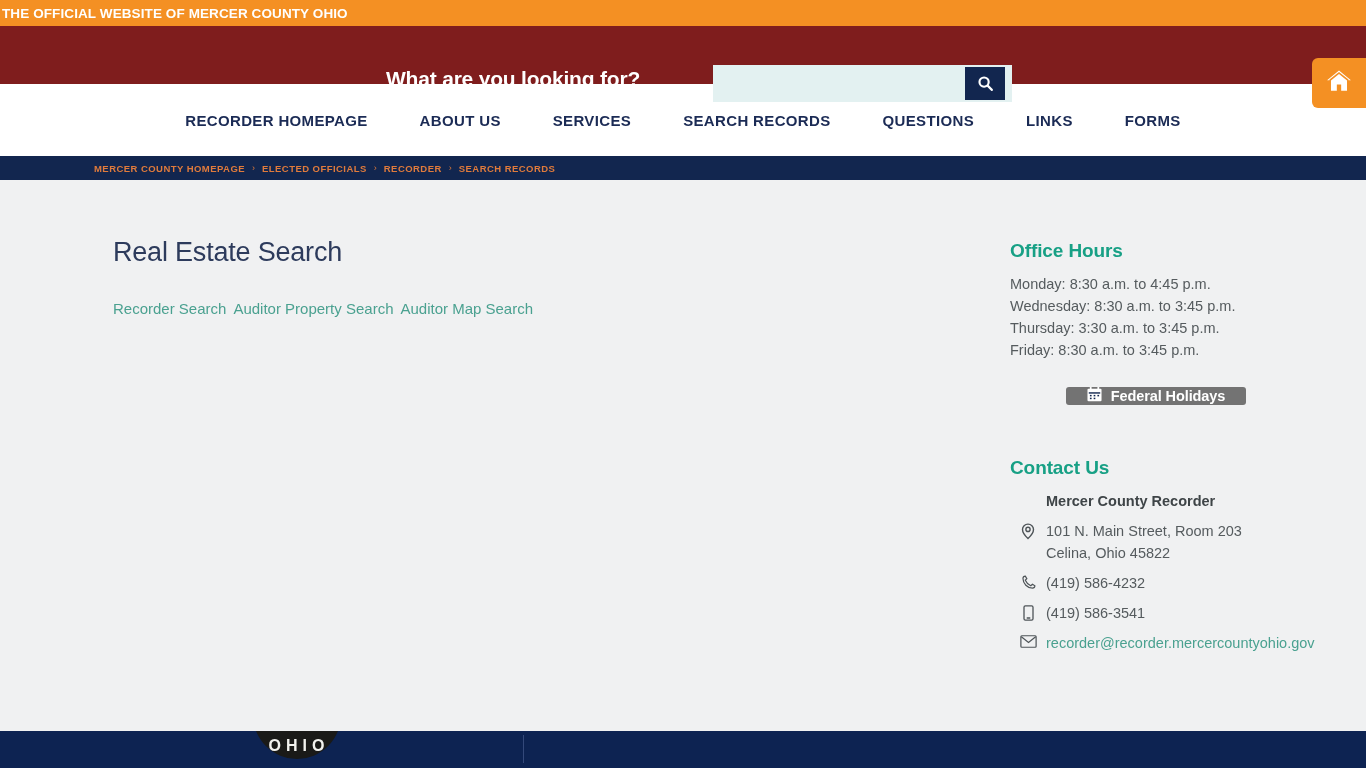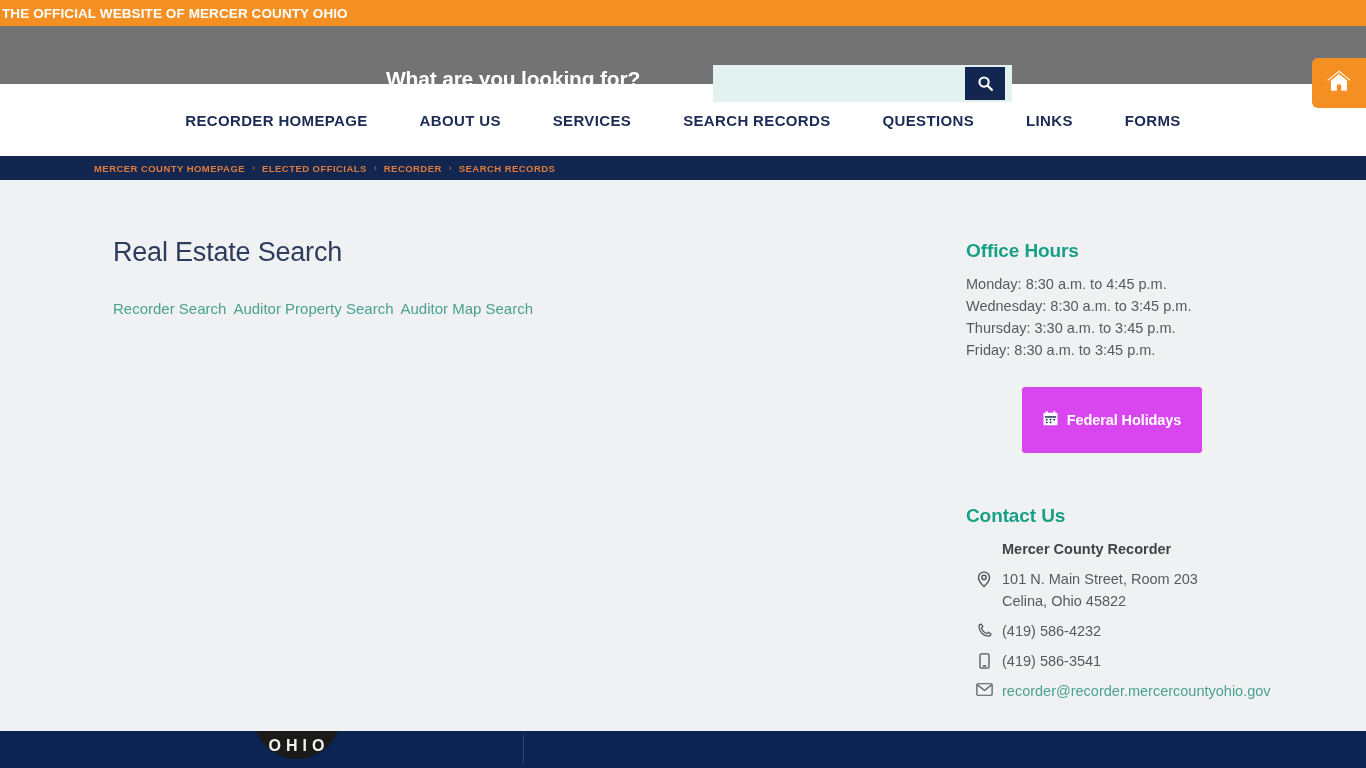--- a/index.html
+++ b/index.html
@@ -23,21 +23,21 @@
     color: #ffffff;
     font-size: 13.5px;
     font-weight: bold;
     letter-spacing: 0.1px;
     white-space: nowrap;
   }
 
   
   .searchbar {
     height: 58px;
-    background: #737373;
+    background: #7f1d1d;
     position: relative;
     display: flex;
     align-items: center;
   }
   .search-prompt {
     position: absolute;
     left: 386px;
     top: 42px;
     font-size: 21px;
     font-weight: bold;
@@ -167,21 +167,21 @@
     color: #4aa190;
     text-decoration: none;
     line-height: 1.45;
     cursor: pointer;
     width: fit-content;
   }
 
   
   .side-col {
     position: absolute;
-    left: 966px;
+    left: 1010px;
     top: 60px;
     width: 330px;
   }
   .side-heading {
     font-size: 19px;
     font-weight: bold;
     color: #17a085;
     letter-spacing: -0.1px;
     margin-bottom: 11px;
   }
@@ -192,25 +192,25 @@
     line-height: 22px;
     white-space: nowrap;
   }
   .holidays-wrap {
     margin-top: 26px;
     display: flex;
     justify-content: center;
     padding-right: 38px;
   }
   .holidays-btn {
-    background: #d946ef;
+    background: #737373;
     color: #ffffff;
     border: none;
     border-radius: 3px;
-    padding: 24px 21px;
+    padding: 0 21px;
     font-size: 14.5px;
     font-weight: bold;
     letter-spacing: -0.1px;
     display: inline-flex;
     align-items: center;
     gap: 9px;
     cursor: pointer;
     font-family: "Liberation Sans", sans-serif;
   }
 

